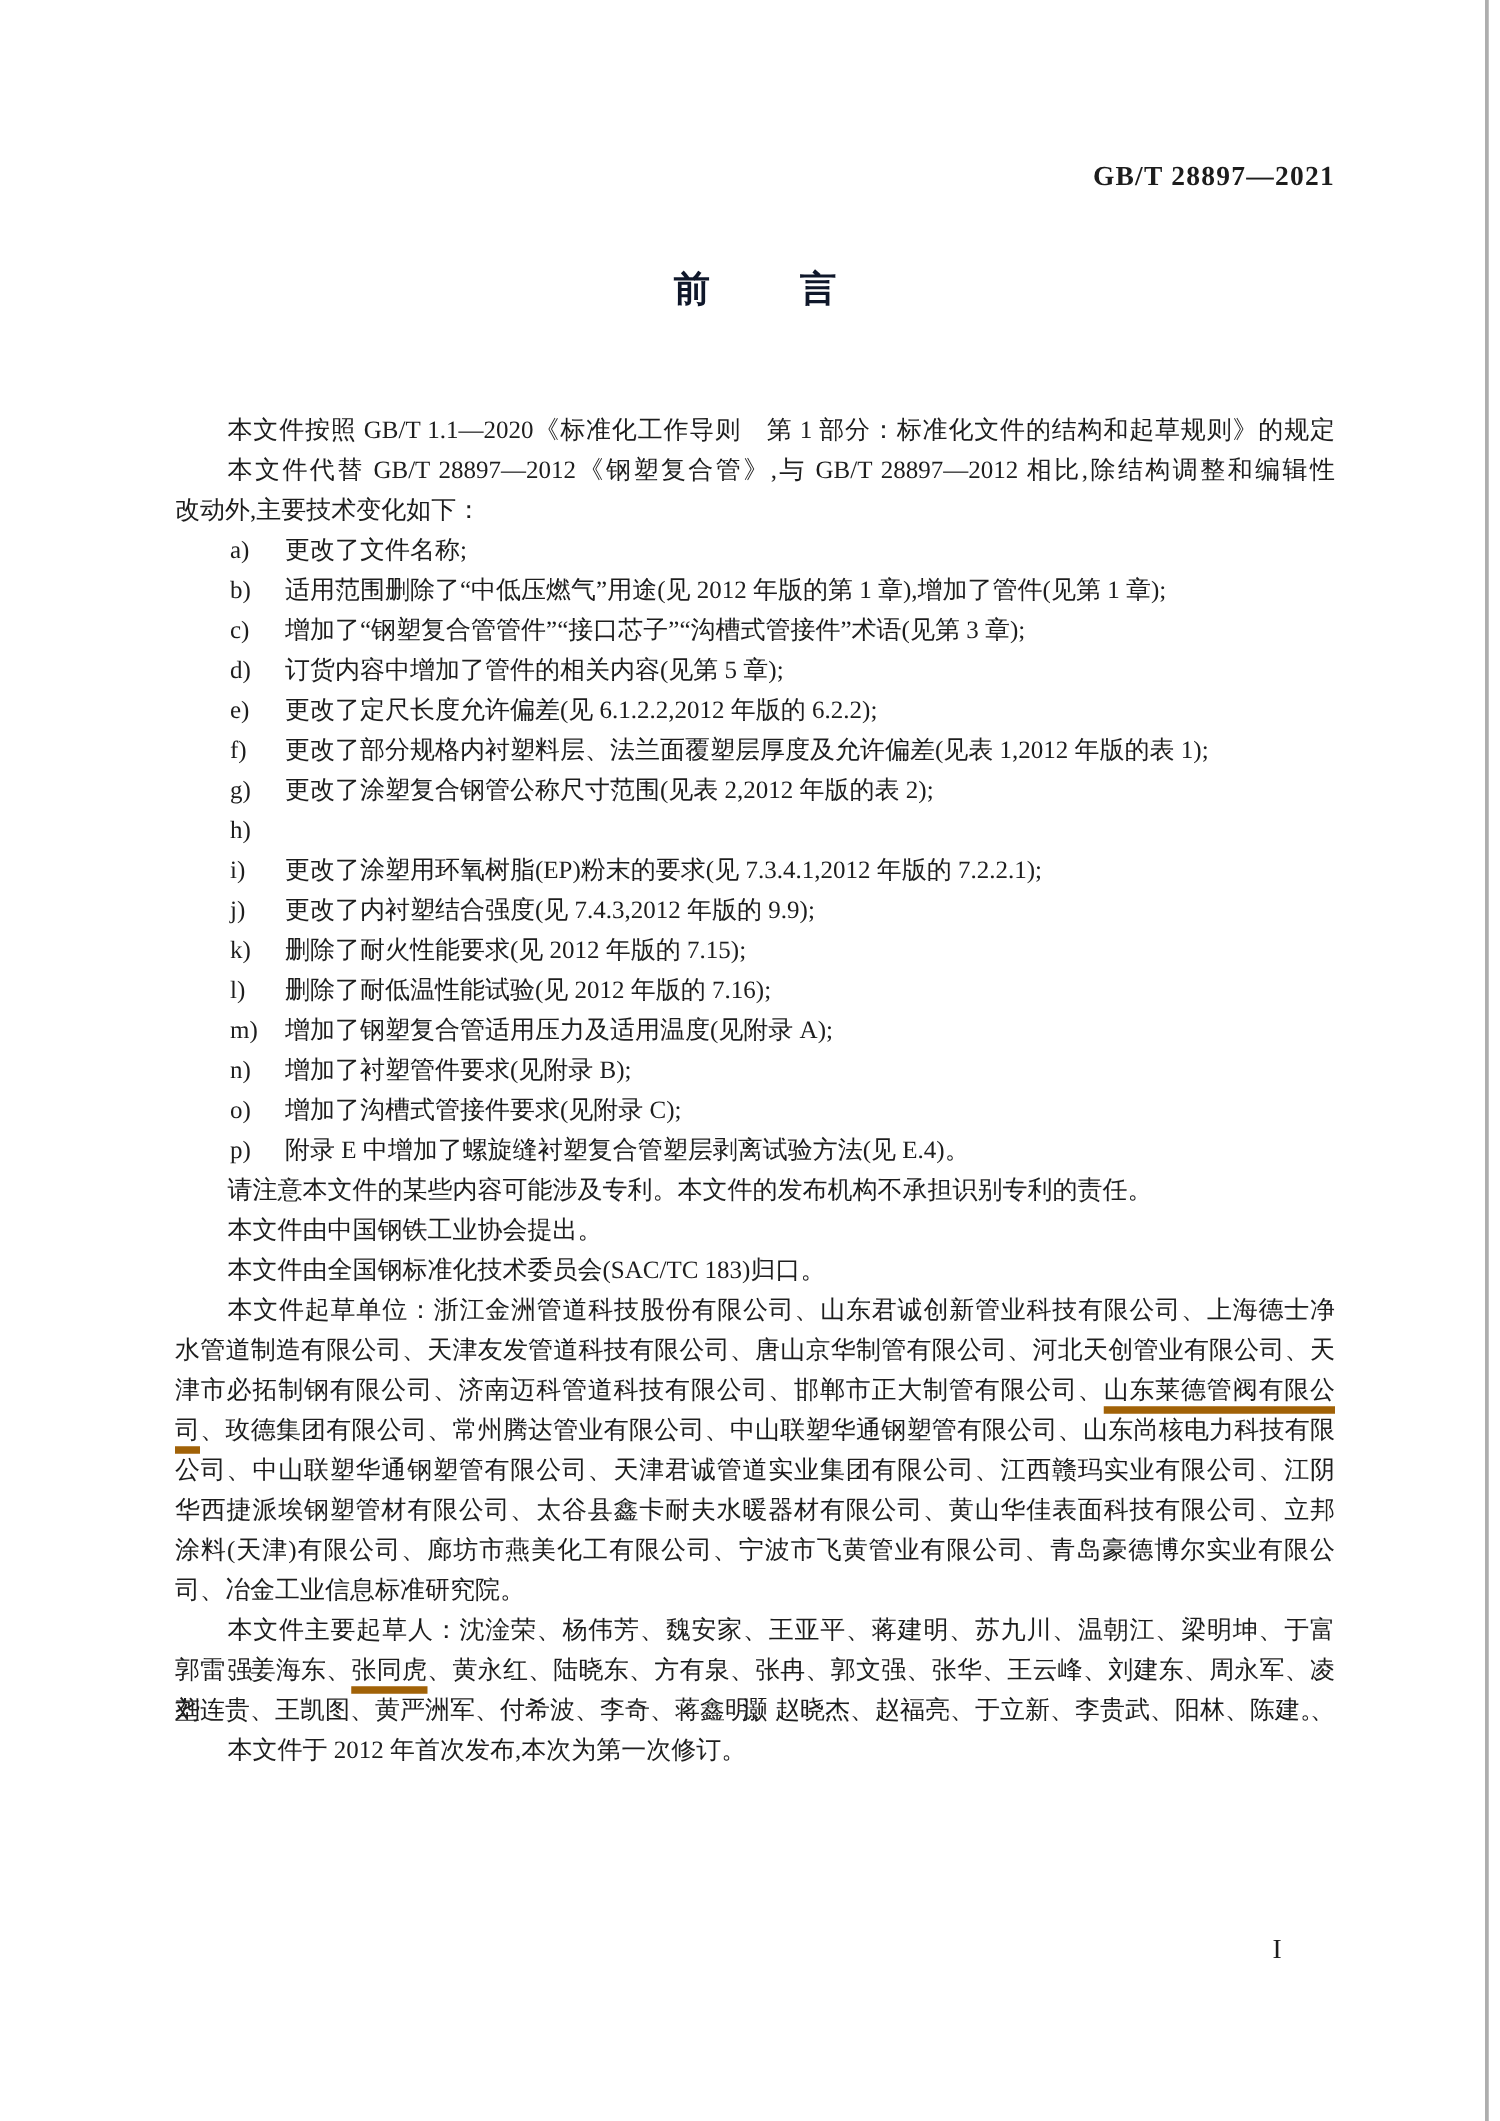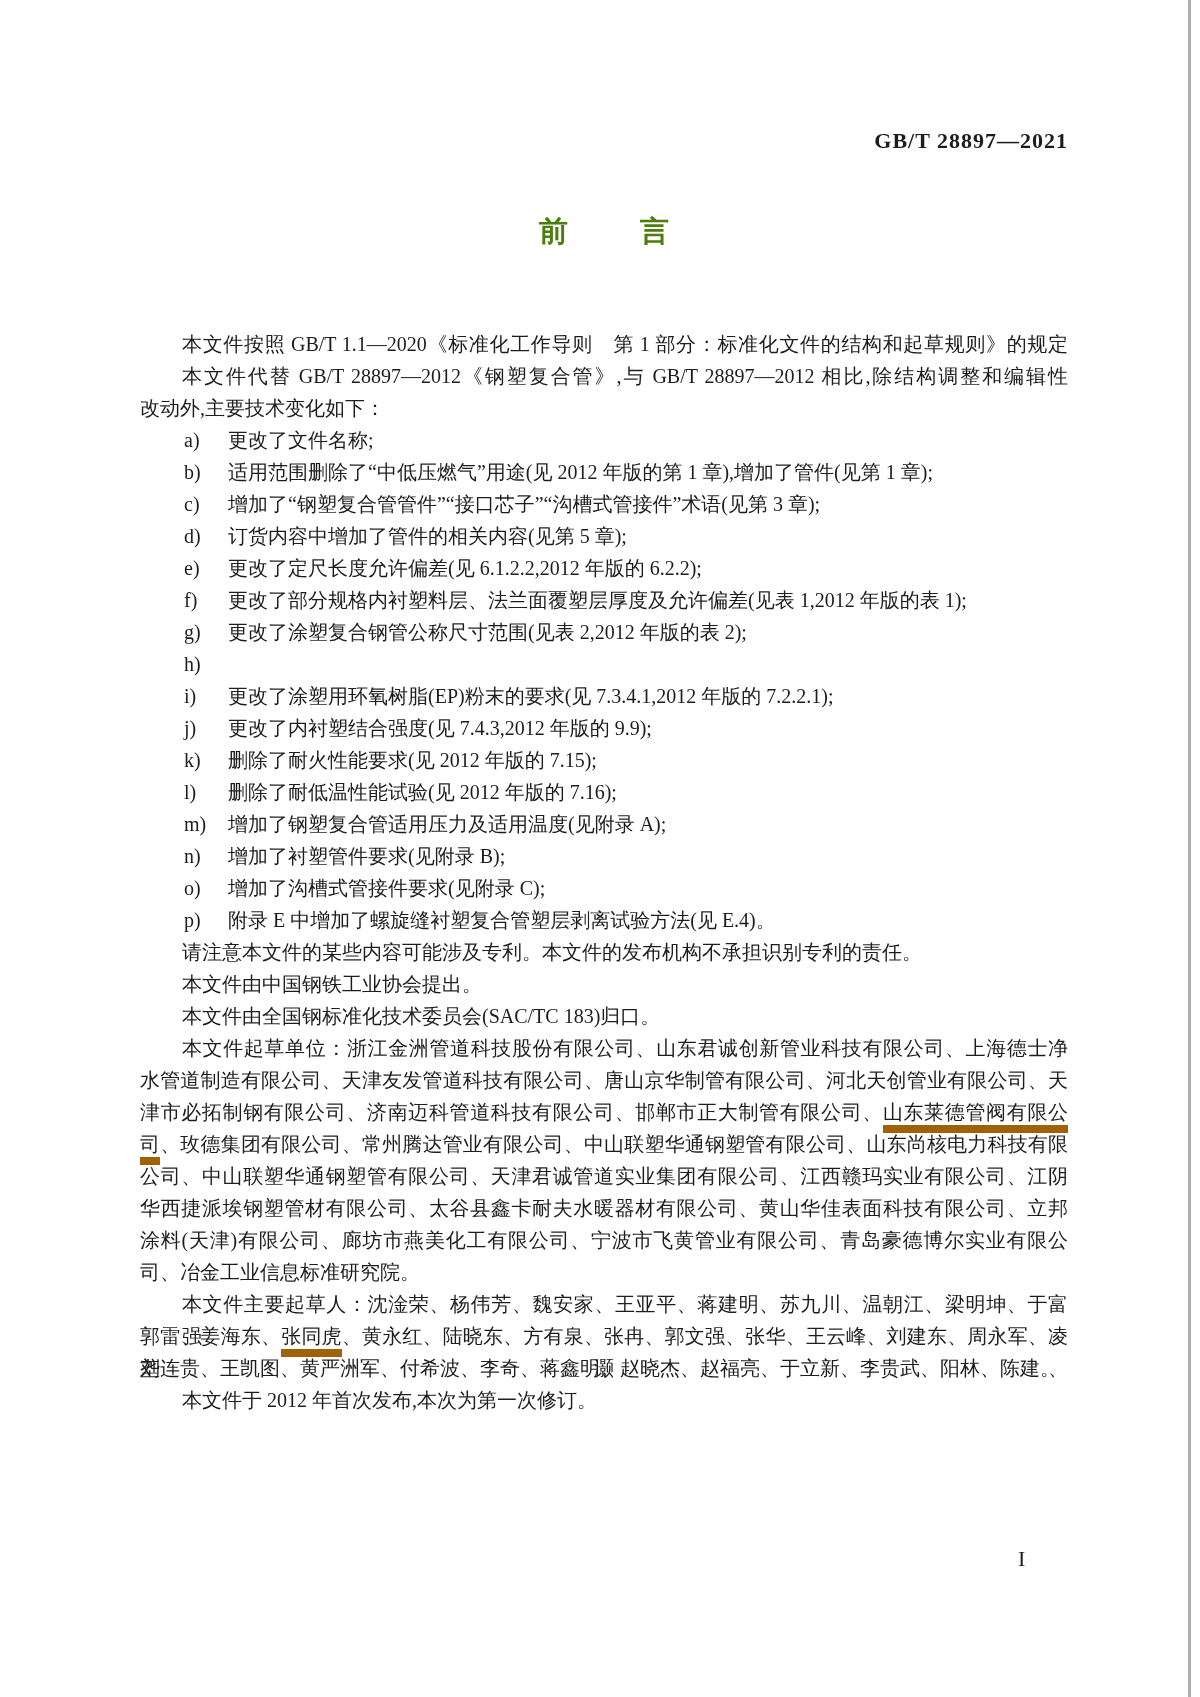--- a/index.html
+++ b/index.html
@@ -38,21 +38,21 @@
   }
   .doc-title {
     position: absolute;
     top: 212px;
     left: 140px;
     width: 928px;
     text-align: center;
     font-family: "Liberation Sans", "DejaVu Sans", sans-serif;
     font-weight: 700;
     font-size: 29px;
-    color: #4d7c0f;
+    color: #0f172a;
   }
   .doc-title .t2 { margin-left: 72px; }
   .body-block {
     position: absolute;
     top: 328px;
     left: 140px;
     width: 928px;
   }
   .line {
     position: relative;
@@ -69,21 +69,21 @@
     text-justify: inter-character;
   }
   .line.first { padding-left: 42px; }
   .line.list  { padding-left: 88px; }
   .line.list .label {
     position: absolute;
     left: 44px;
     top: 0;
   }
   .red-underline {
-    border-bottom: 8px solid #a16207;
+    border-bottom: 6px solid #a16207;
     padding-bottom: 2px;
   }
   .page-number {
     position: absolute;
     top: 1546px;
     left: 1018px;
     font-size: 22px;
     letter-spacing: 1px;
   }
 </style>

